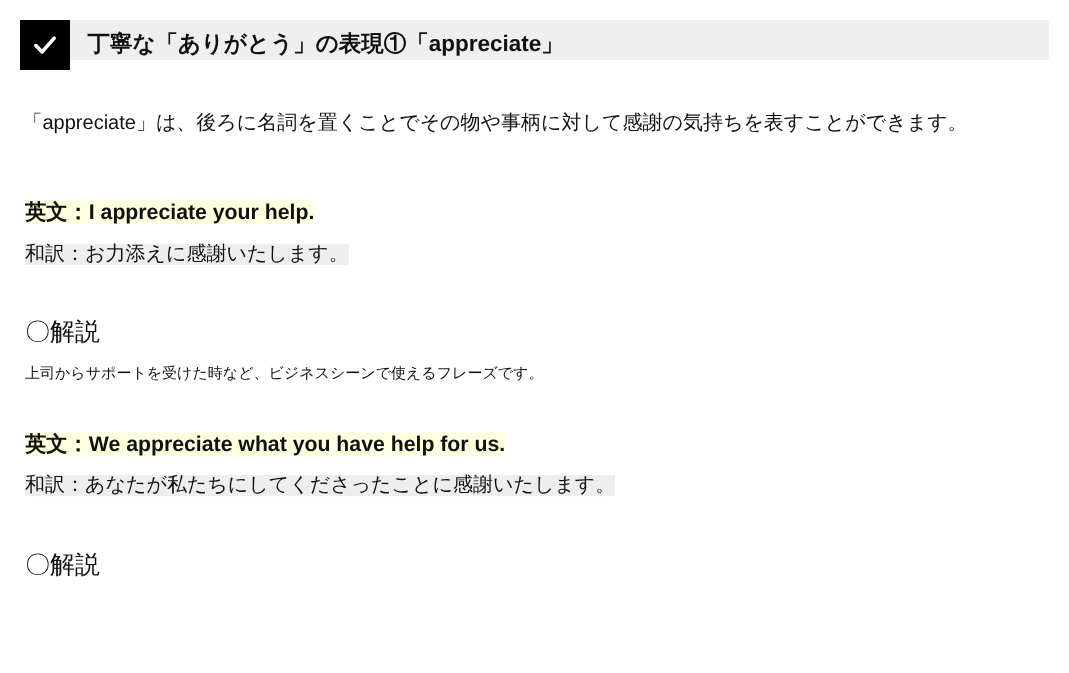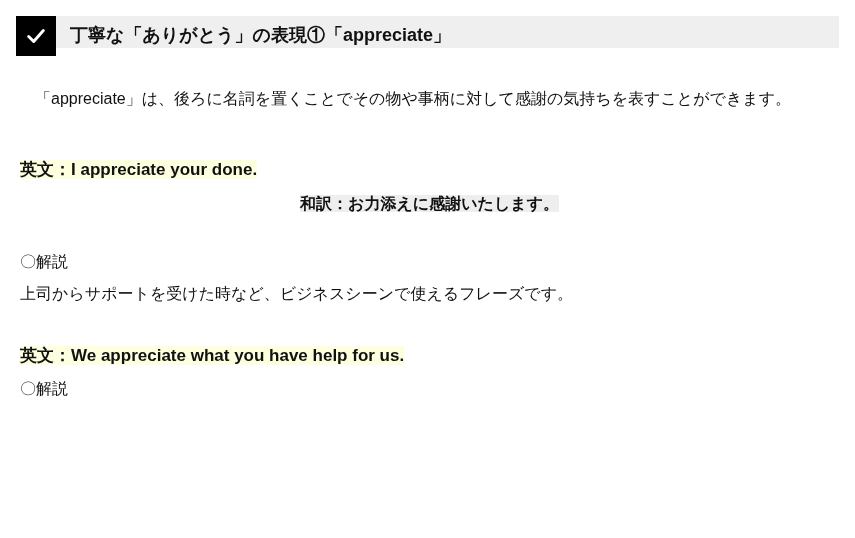--- a/index.html
+++ b/index.html
@@ -32,74 +32,76 @@
   }
   .heading-text {
     flex: 1;
     background: #efefef;
     font-weight: 700;
     font-size: 18px;
     padding: 7px 14px 0 14px;
     line-height: 1.4;
   }
   .intro {
-    margin: 0 0 40px 19px;
+    margin: 0 0 40px 2px;
     font-size: 16px;
   }
   .entry {
     margin: 0 0 30px 4px;
   }
   .english {
     font-weight: 700;
     font-size: 17px;
     margin-bottom: 2px;
   }
   .english .hl {
     background: #fdffde;
   }
   .japanese {
-    font-weight: 700;
+    font-weight: 400;
     font-size: 16px;
     margin-bottom: 28px;
-    text-align: center;
   }
   .japanese .hl {
     background: #eeeeee;
   }
   .explain-label {
-    font-size: 16px;
+    font-size: 20px;
     margin-bottom: 2px;
   }
   .explain-text {
-    font-size: 16px;
+    font-size: 12px;
   }
 </style>
 </head>
 <body>
 
 <div class="heading-bar">
   <div class="heading-icon">
     <svg viewBox="0 0 24 24" fill="none" stroke="#fff" stroke-width="3.2" stroke-linecap="round" stroke-linejoin="round">
       <polyline points="4 12.5 9.5 18 20 6"></polyline>
     </svg>
   </div>
   <div class="heading-text">丁寧な「ありがとう」の表現①「appreciate」</div>
 </div>
 
 <p class="intro">「appreciate」は、後ろに名詞を置くことでその物や事柄に対して感謝の気持ちを表すことができます。</p>
 
 <div class="entry">
   <div class="english">
-    <span class="hl"><span>英文：</span><span>I appreciate your done.</span></span>
+    <span class="hl"><span>英文：</span><span>I appreciate your help.</span></span>
   </div>
   <div class="japanese">
     <span class="hl"><span>和訳：</span><span>お力添えに感謝いたします。</span></span>
   </div>
   <div class="explain-label">〇解説</div>
   <div class="explain-text">上司からサポートを受けた時など、ビジネスシーンで使えるフレーズです。</div>
 </div>
 
 <div class="entry">
   <div class="english">
     <span class="hl"><span>英文：</span><span>We appreciate what you have help for us.</span></span>
   </div>
+  <div class="japanese">
+    <span class="hl"><span>和訳：</span><span>あなたが私たちにしてくださったことに感謝いたします。</span></span>
+  </div>
   <div class="explain-label">〇解説</div>
 </div>
 
 </body></html>

